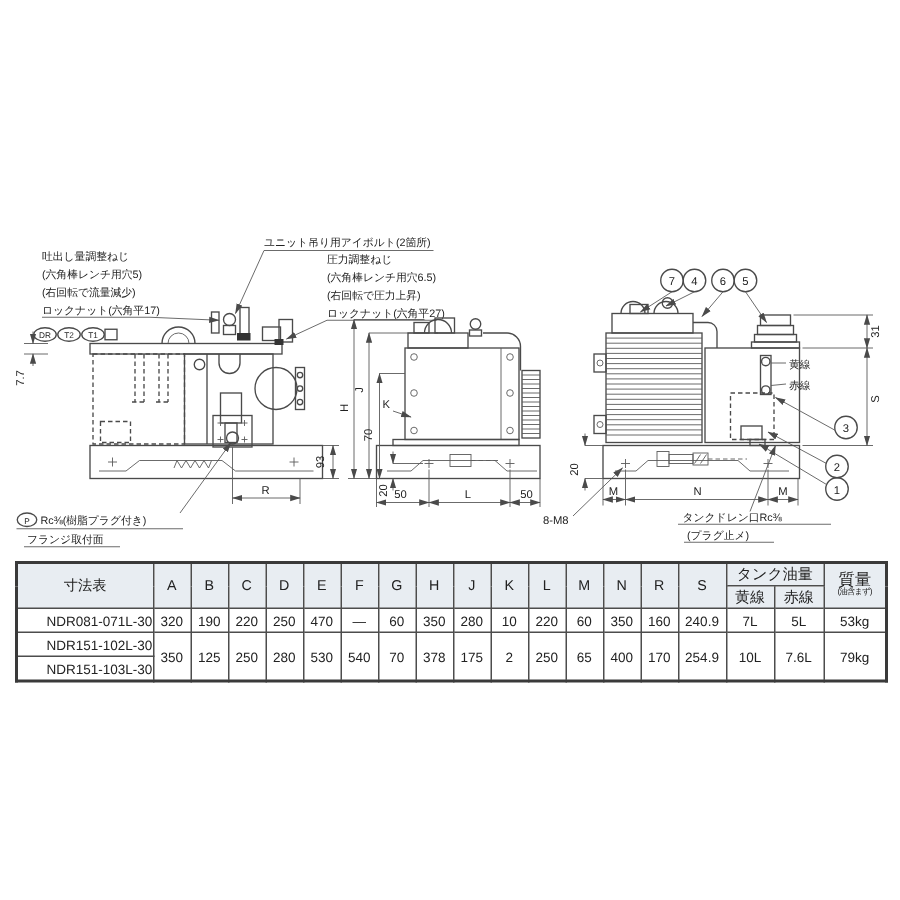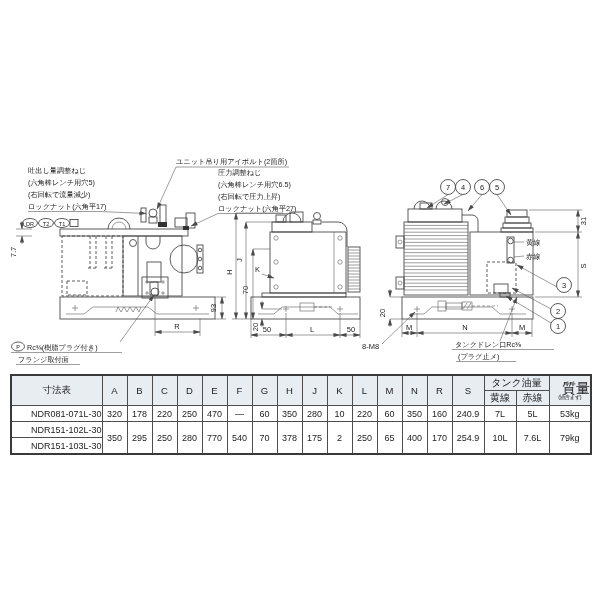--- a/index.html
+++ b/index.html
@@ -21,21 +21,21 @@
   #dimtable th,#dimtable td{border:1px solid #4d4d4d;padding:0;font-weight:normal;
       white-space:nowrap;overflow:hidden;color:#222;}
   #dimtable{border:2px solid #3a3a3a;}
   #dimtable th{background:#e8edf2;font-size:9.5px;text-align:center;height:12px;}
   #dimtable th.grp{font-size:10px;height:11px;}
   #dimtable td{background:#fff;font-size:9px;height:15px;}
   td.model{font-size:8.5px;text-align:right;}
   td.num{text-align:center;padding-right:4px;}
   td.ctr{text-align:center;}
   .massbox{line-height:1;}
-  .massbox .m1{font-size:14px;text-align:right;}
+  .massbox .m1{font-size:11px;}
   .massbox .m2{font-size:5.5px;letter-spacing:-0.5px;}
 </style>
 </head>
 <body>
 
 <div id="stage">
 
 <svg width="600" height="372" viewBox="0 0 600 372">
 <defs>
   <marker id="ah" viewBox="0 0 8 6" markerWidth="7" markerHeight="6" refX="7.5" refY="3" orient="auto-start-reverse" markerUnits="userSpaceOnUse">
@@ -405,45 +405,45 @@
             </div>
     </th>
   </tr>
   <tr>
     <th class="grp">黄線</th>
     <th class="grp">赤線</th>
   </tr>
   <tr>
     <td class="model">NDR081-071L-30</td>
     <td class="num">320</td>
-    <td class="num">178</td>
+    <td class="num">190</td>
     <td class="num">220</td>
     <td class="num">250</td>
     <td class="num">470</td>
     <td class="ctr">—</td>
     <td class="num">60</td>
     <td class="num">350</td>
     <td class="num">280</td>
     <td class="num">10</td>
     <td class="num">220</td>
     <td class="num">60</td>
     <td class="num">350</td>
     <td class="num">160</td>
     <td class="num">240.9</td>
     <td class="num">7L</td>
     <td class="num">5L</td>
     <td class="ctr">53kg</td>
   </tr>
   <tr>
     <td class="model">NDR151-102L-30</td>
     <td class="num" rowspan="2">350</td>
-    <td class="num" rowspan="2">295</td>
+    <td class="num" rowspan="2">125</td>
     <td class="num" rowspan="2">250</td>
     <td class="num" rowspan="2">280</td>
-    <td class="num" rowspan="2">770</td>
+    <td class="num" rowspan="2">530</td>
     <td class="num" rowspan="2">540</td>
     <td class="num" rowspan="2">70</td>
     <td class="num" rowspan="2">378</td>
     <td class="num" rowspan="2">175</td>
     <td class="num" rowspan="2">2</td>
     <td class="num" rowspan="2">250</td>
     <td class="num" rowspan="2">65</td>
     <td class="num" rowspan="2">400</td>
     <td class="num" rowspan="2">170</td>
     <td class="num" rowspan="2">254.9</td>

